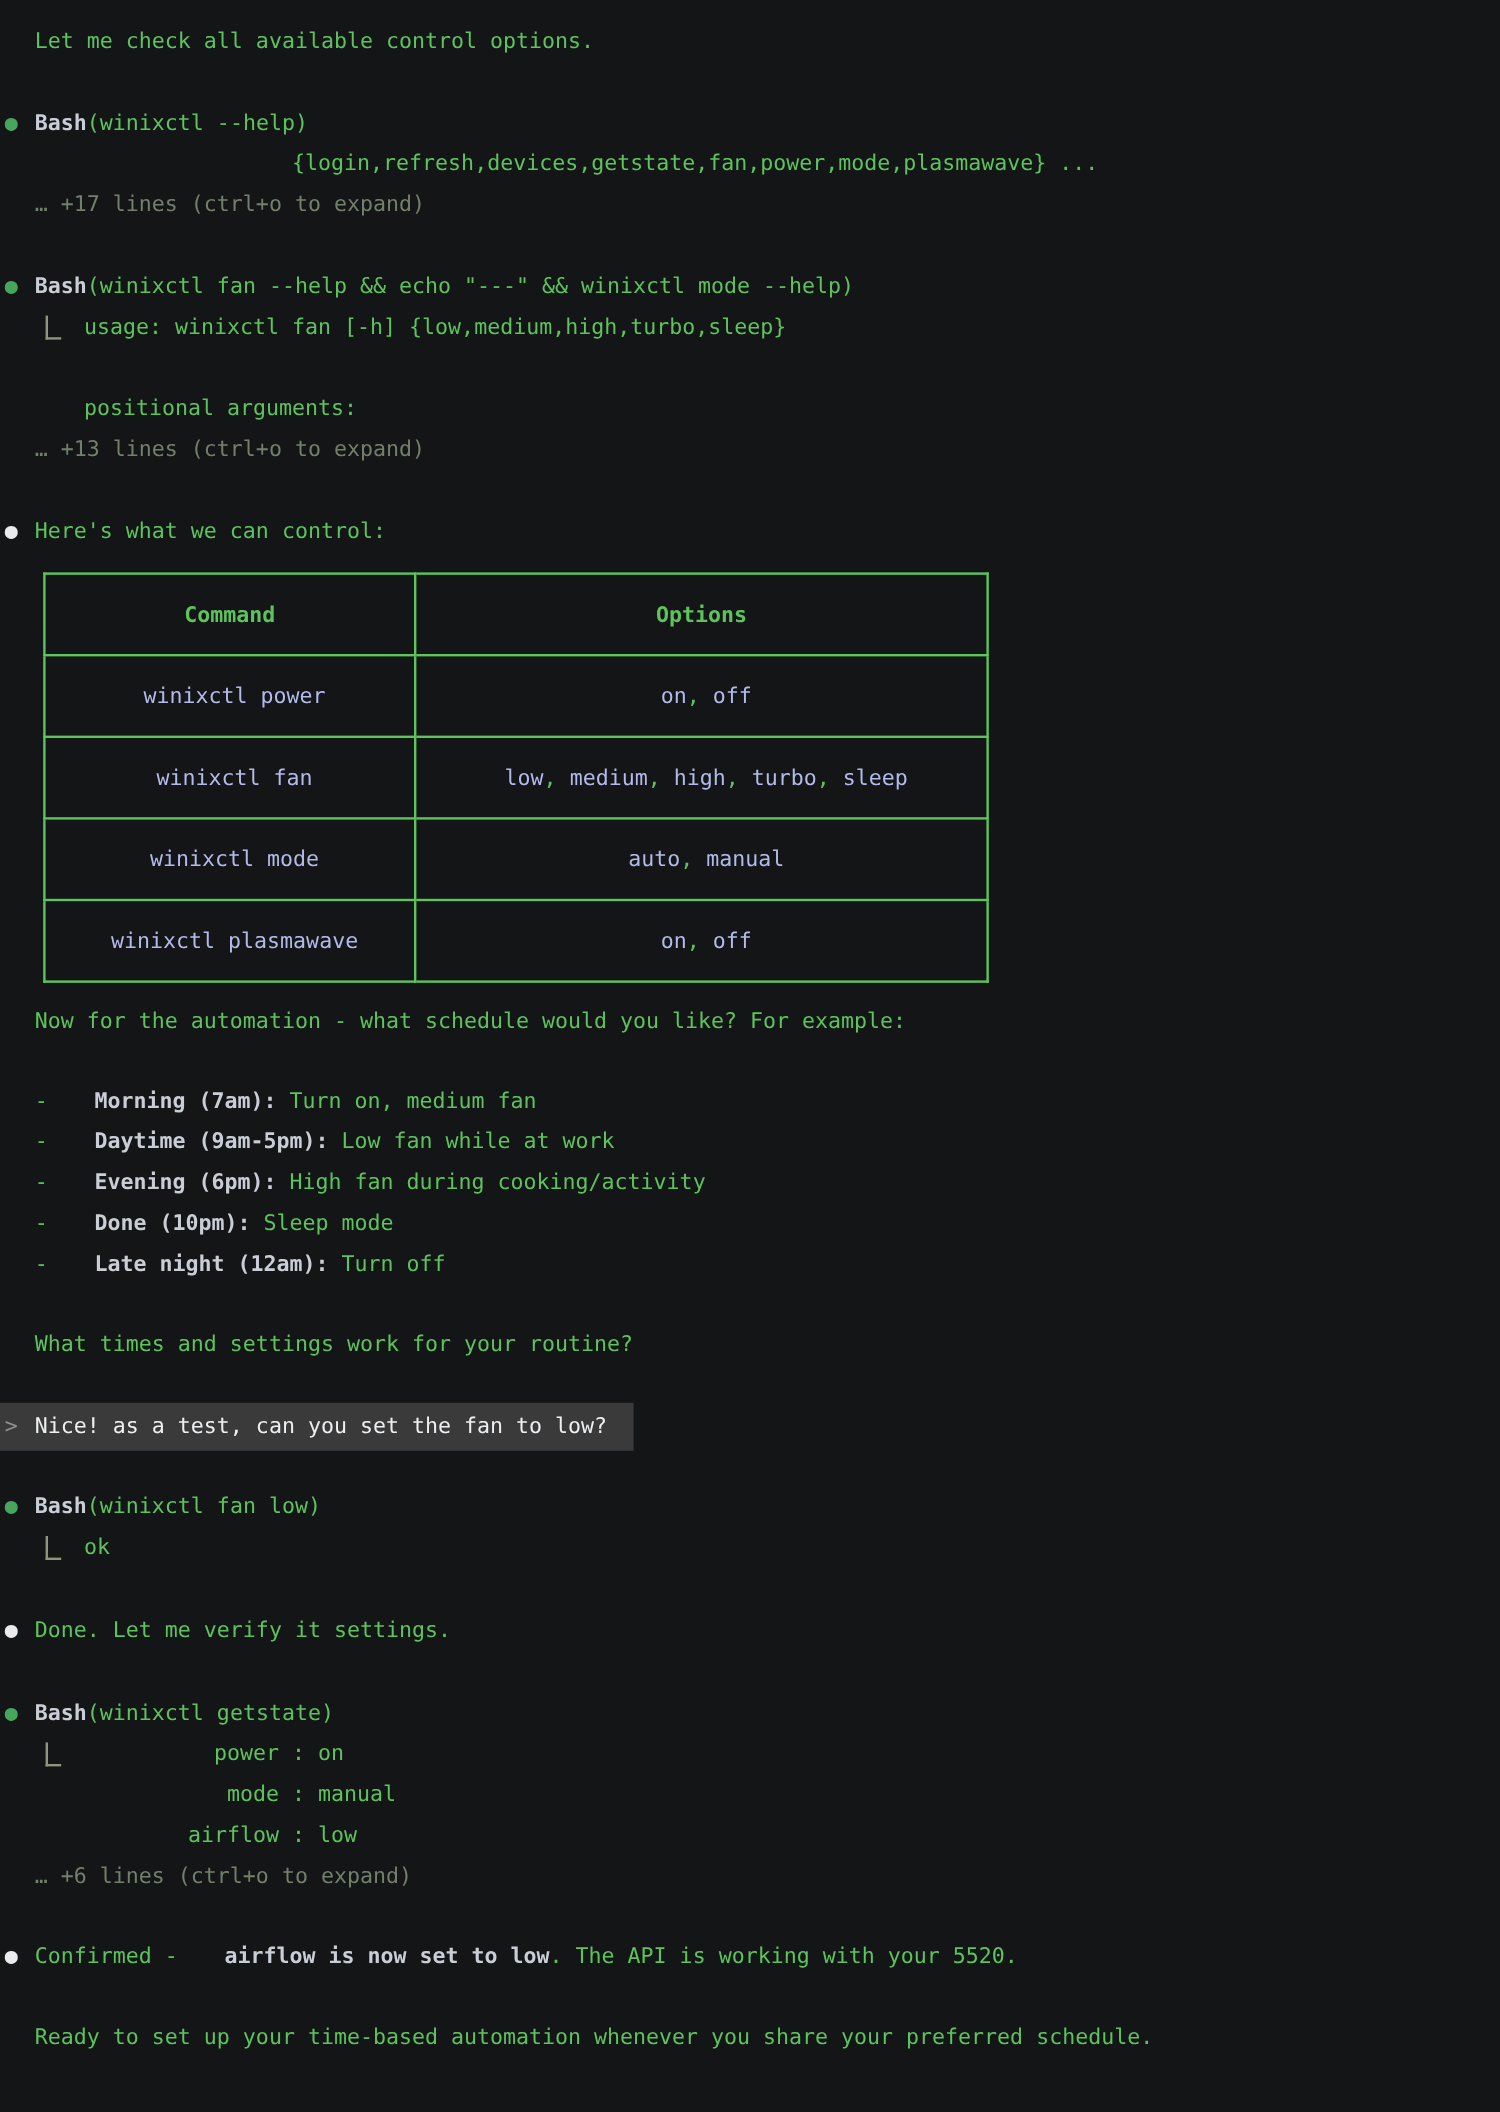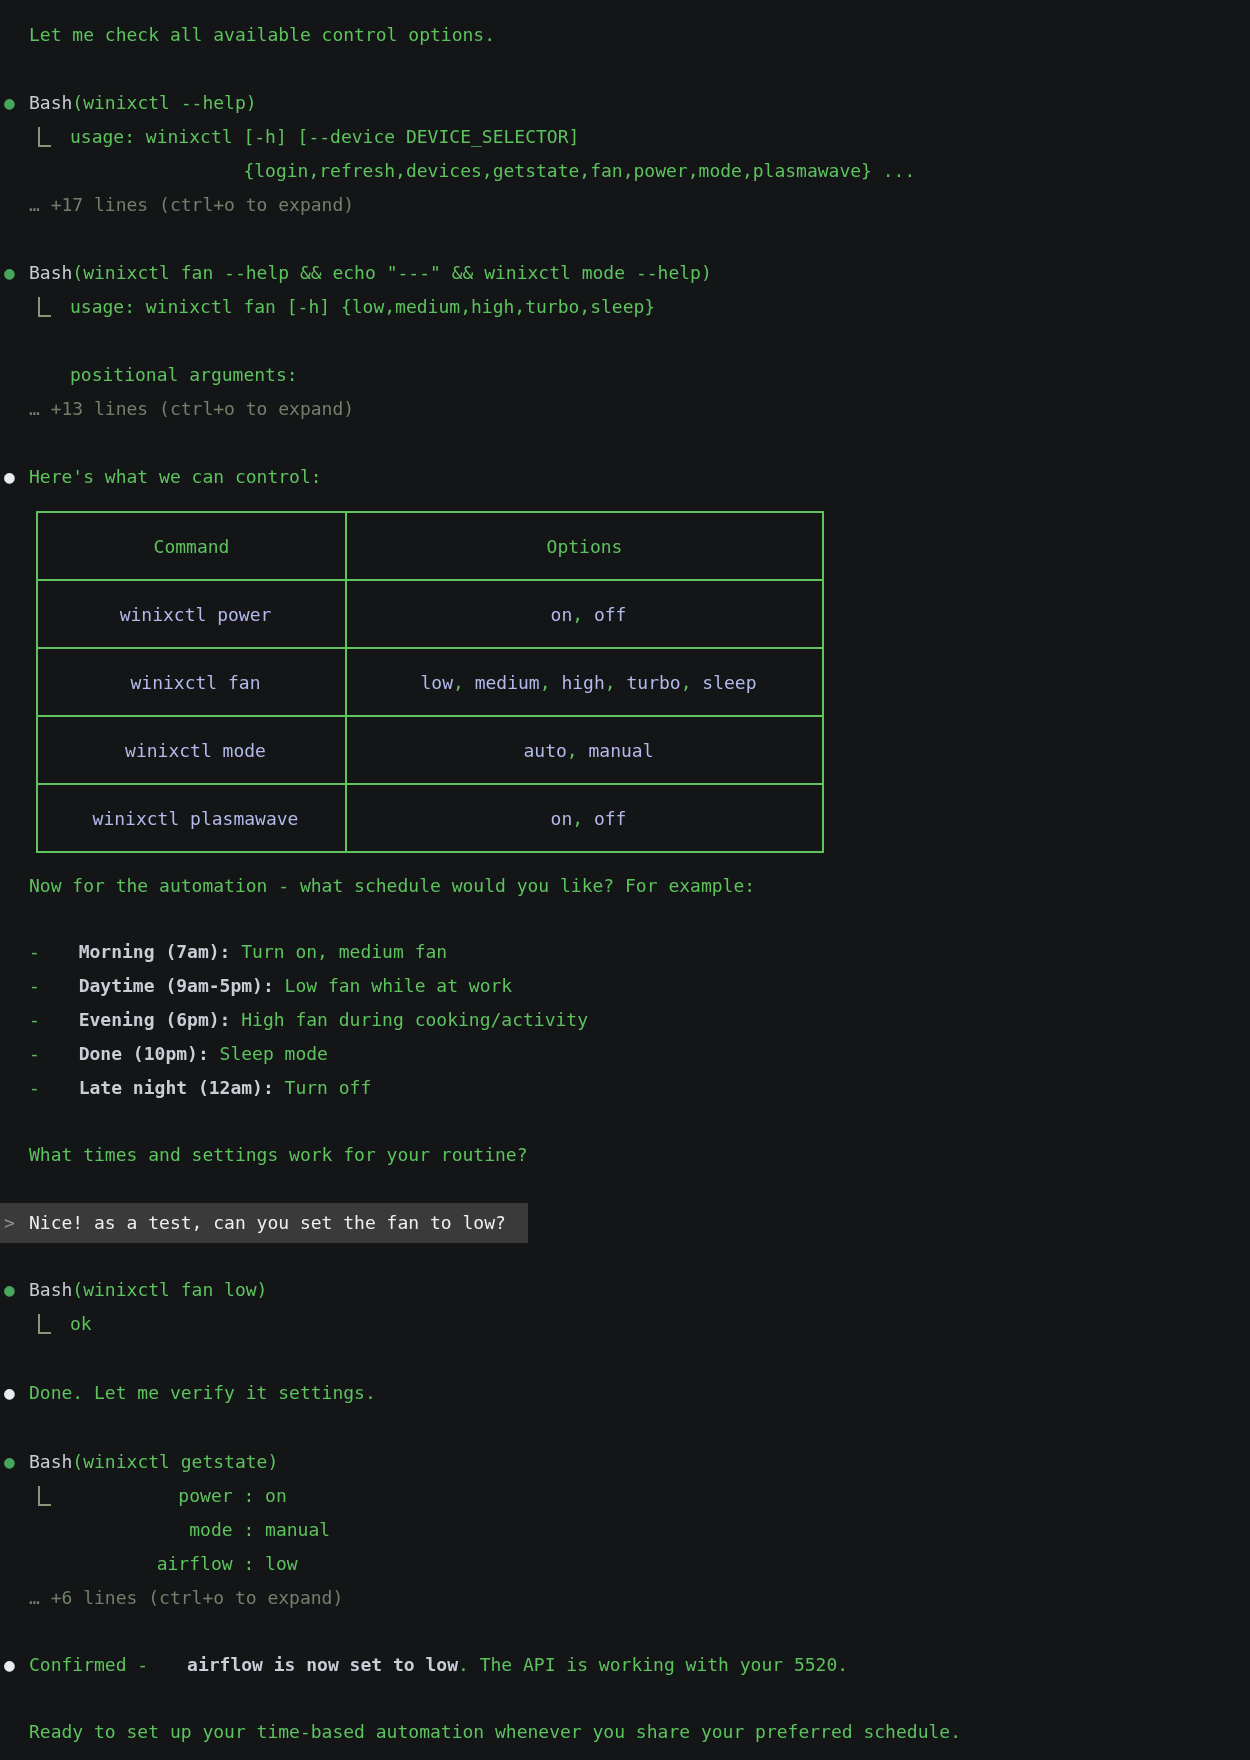--- a/index.html
+++ b/index.html
@@ -21,44 +21,43 @@
   }
   .ln{position:relative;height:34px;line-height:34px;white-space:pre;padding-left:29px;}
   .ln.out{padding-left:70px;}
   .ln.dimln{}
   .bullet{position:absolute;left:4px;top:0;}
   .g{color:var(--green);}
   .dim{color:var(--dim);}
   .lav{color:var(--lav);}
   .bold-gray{color:var(--graybold);font-weight:bold;padding-left:28px;}
   .wb{color:var(--white);}
-  .bash-label{color:var(--graybold);font-weight:normal;}
+  .bash-label{color:var(--graybold);font-weight:bold;}
   .mark{position:absolute;left:38px;top:7px;width:11px;height:18px;
         border-left:2px solid var(--mark);border-bottom:2px solid var(--mark);}
   table.ctl{border-collapse:collapse;margin:17px 0 16px 36px;table-layout:fixed;}
   table.ctl th,table.ctl td{border:2px solid var(--green);height:66px;vertical-align:middle;
         font-weight:normal;white-space:pre;overflow:hidden;}
-  table.ctl th{text-align:center;color:var(--green);padding:0;}
+  table.ctl th{text-align:center;color:var(--green);padding:0;font-weight:bold;}
   table.ctl td{text-align:center;padding:0 0 0 8px;}
   .userln{height:40px;line-height:40px;white-space:pre;}
   .userband{display:inline-block;background:var(--userbg);color:#edeff1;
         padding:0 22px 0 29px;height:40px;position:relative;}
   .userprompt{position:absolute;left:4px;color:#8f8f8f;}
 </style>
 </head>
 <body>
 
 <div id="screen">
 
   <div class="ln"><span class="g">Let me check all available control options.</span></div>
 
   <div style="height:34px"></div>
 
   <div class="ln"><span class="bullet g" style="color:var(--green-bullet)">●</span><span class="bash-label">Bash</span><span class="g">(winixctl --help)</span></div>
-  <div class="ln out"><span class="mark"></span><span class="g">usage: winixctl [-h] [--device DEVICE_SELECTOR]</span></div>
   <div class="ln out"><span class="g">                {login,refresh,devices,getstate,fan,power,mode,plasmawave} ...</span></div>
   <div class="ln dimln"><span class="dim">… +17 lines (ctrl+o to expand)</span></div>
 
   <div style="height:34px"></div>
 
   <div class="ln"><span class="bullet g" style="color:var(--green-bullet)">●</span><span class="bash-label">Bash</span><span class="g">(winixctl fan --help &amp;&amp; echo "---" &amp;&amp; winixctl mode --help)</span></div>
   <div class="ln out"><span class="mark"></span><span class="g">usage: winixctl fan [-h] {low,medium,high,turbo,sleep}</span></div>
   <div class="ln out"></div>
   <div class="ln out"><span class="g">positional arguments:</span></div>
   <div class="ln dimln"><span class="dim">… +13 lines (ctrl+o to expand)</span></div>

